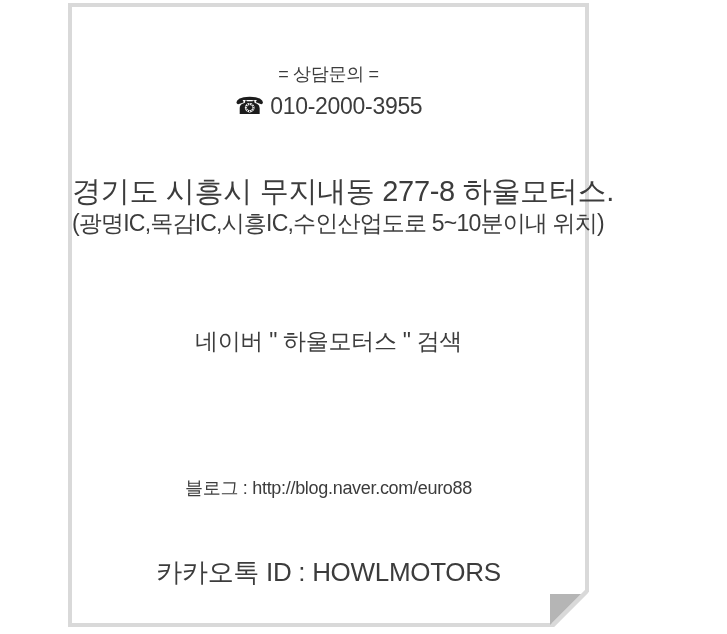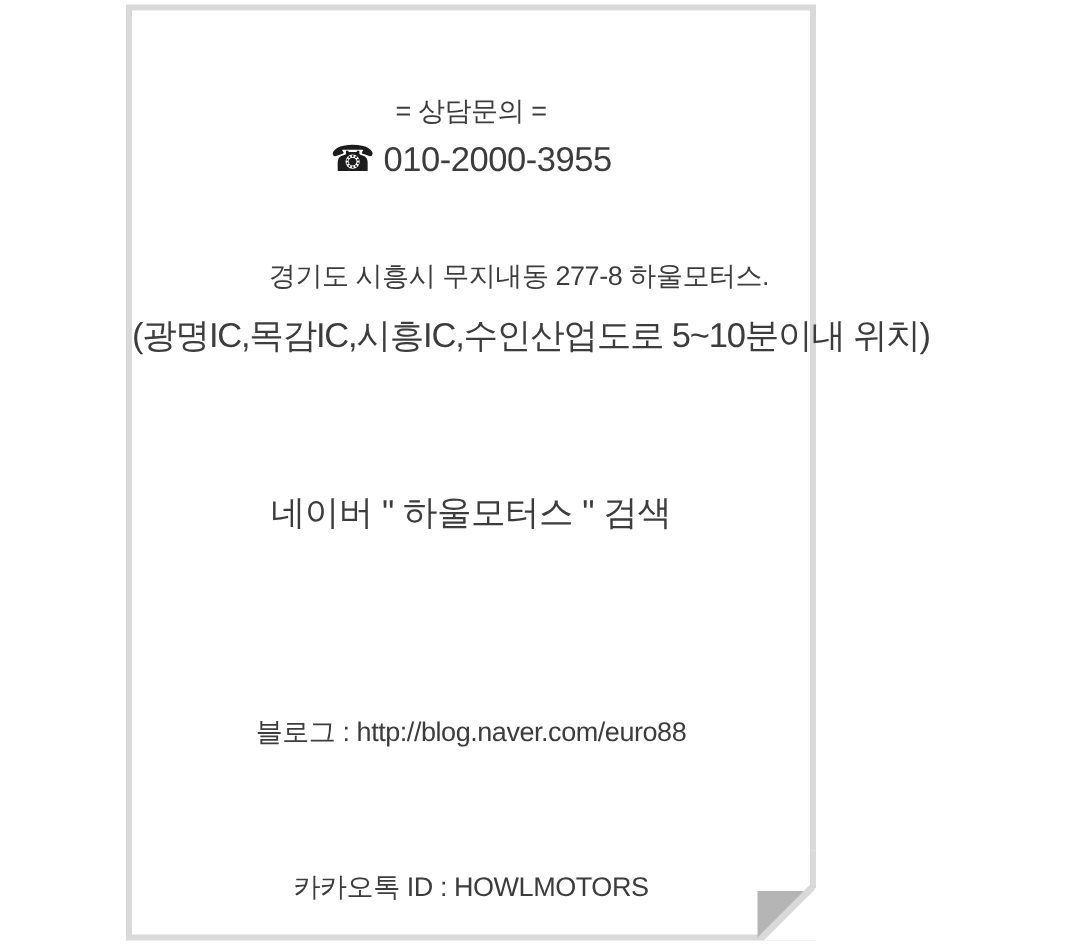--- a/index.html
+++ b/index.html
@@ -9,23 +9,23 @@
   }
   body {
     width: 727px;
     height: 634px;
     position: relative;
     font-family: "Liberation Sans", "DejaVu Sans", sans-serif;
     overflow: hidden;
   }
   .card {
     position: absolute;
-    left: 84px;
+    left: 68px;
     top: 3px;
-    width: 460px;
+    width: 521px;
     height: 624px;
     box-sizing: border-box;
     border: 4px solid #d9d9d9;
     background: #ffffff;
   }
   .line {
     position: absolute;
     left: 0;
     width: 100%;
     text-align: center;
@@ -39,26 +39,26 @@
   }
   .phone-line {
     top: 85px;
     font-size: 23px;
   }
   .phone-line .tel-glyph {
     font-size: 24px;
     color: #1c1c1c;
     margin-right: 6px;
   }
-  .addr1-line { top: 165px; font-size: 18px; padding-left: 32px; }
+  .addr1-line { top: 165px; font-size: 29px; }
   .addr2-line { top: 201px; font-size: 23px; letter-spacing: -0.8px; text-align: center; }
   .naver-line { top: 319px; font-size: 23px; }
   .homepage-line { top: 391px; font-size: 23px; }
   .blog-line { top: 469px; font-size: 18px; }
-  .kakao-line { top: 548px; font-size: 18px; margin-top: 24px; }
+  .kakao-line { top: 548px; font-size: 26px; }
   .fold-svg {
     position: absolute;
     right: -4px;
     bottom: -4px;
     width: 60px;
     height: 60px;
     display: block;
   }
 </style>
 </head>

